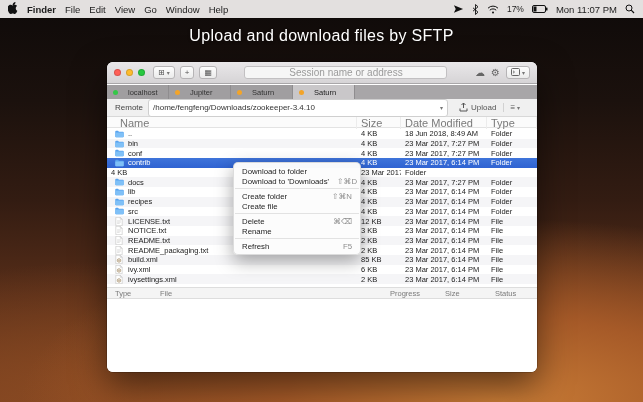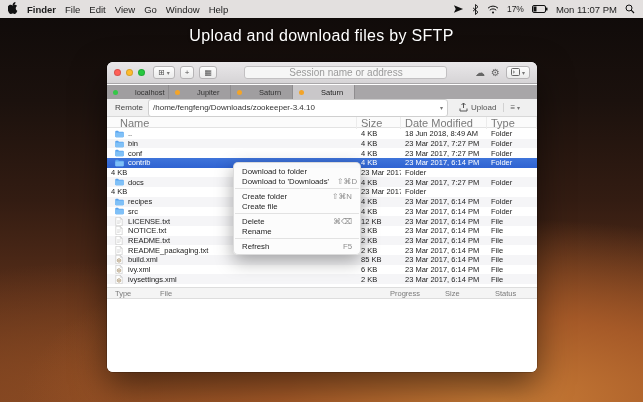--- a/index.html
+++ b/index.html
@@ -64,21 +64,21 @@
   }
   .tb-right { display:flex; align-items:center; gap:6px; }
   .ticon { font-size:10px; color:#666; line-height:1; }
 
   
   .tabbar {
     position:absolute; top:23px; left:0; right:0; height:14px;
     background:#a8a6a8; display:flex;
   }
   .tab {
-    width:62px; display:flex; align-items:center; gap:17px; padding:0 6px;
+    width:62px; display:flex; align-items:center; gap:10px; padding:0 6px;
     font-size:7.5px; color:#333; background:#a09ea0; border-right:1px solid #8f8d8f;
     overflow:hidden; white-space:nowrap;
   }
   .tab.active { background:#c9c7c9; color:#1d1d1d; }
   .dot { width:5px; height:5px; border-radius:50%; flex:0 0 auto; }
 
   
   .remotebar {
     position:absolute; top:37px; left:0; right:0; height:18px;
     background:#f0f0f0; border-bottom:1px solid #d8d8d8;
@@ -350,20 +350,29 @@
                 <path d="M0.5 3.8 L15.5 3.8 L15.5 11 C15.5 11.8 14.9 12.4 14.1 12.4 L1.9 12.4 C1.1 12.4 0.5 11.8 0.5 11 Z" fill="#7fc0f7"></path>
               </svg>
             </span>
             <span class="fname">docs</span>
           </span>
           <span class="cell">4 KB</span>
           <span class="cell">23 Mar 2017, 7:27 PM</span>
           <span class="cell">Folder</span>
         </div>
         <div class="ft-row">
+          <span class="cell name-cell">
+            <span class="icon">
+              <svg viewBox="0 0 16 13" width="9" height="8">
+                <path d="M0.5 2.2 C0.5 1.4 1.1 0.8 1.9 0.8 L5.4 0.8 L7 2.4 L14.1 2.4 C14.9 2.4 15.5 3 15.5 3.8 L15.5 11 C15.5 11.8 14.9 12.4 14.1 12.4 L1.9 12.4 C1.1 12.4 0.5 11.8 0.5 11 Z" fill="#58a3ef"></path>
+                <path d="M0.5 3.8 L15.5 3.8 L15.5 11 C15.5 11.8 14.9 12.4 14.1 12.4 L1.9 12.4 C1.1 12.4 0.5 11.8 0.5 11 Z" fill="#7fc0f7"></path>
+              </svg>
+            </span>
+            <span class="fname">lib</span>
+          </span>
           <span class="cell">4 KB</span>
           <span class="cell">23 Mar 2017, 6:14 PM</span>
           <span class="cell">Folder</span>
         </div>
         <div class="ft-row">
           <span class="cell name-cell">
             <span class="icon">
               <svg viewBox="0 0 16 13" width="9" height="8">
                 <path d="M0.5 2.2 C0.5 1.4 1.1 0.8 1.9 0.8 L5.4 0.8 L7 2.4 L14.1 2.4 C14.9 2.4 15.5 3 15.5 3.8 L15.5 11 C15.5 11.8 14.9 12.4 14.1 12.4 L1.9 12.4 C1.1 12.4 0.5 11.8 0.5 11 Z" fill="#58a3ef"></path>
                 <path d="M0.5 3.8 L15.5 3.8 L15.5 11 C15.5 11.8 14.9 12.4 14.1 12.4 L1.9 12.4 C1.1 12.4 0.5 11.8 0.5 11 Z" fill="#7fc0f7"></path>

